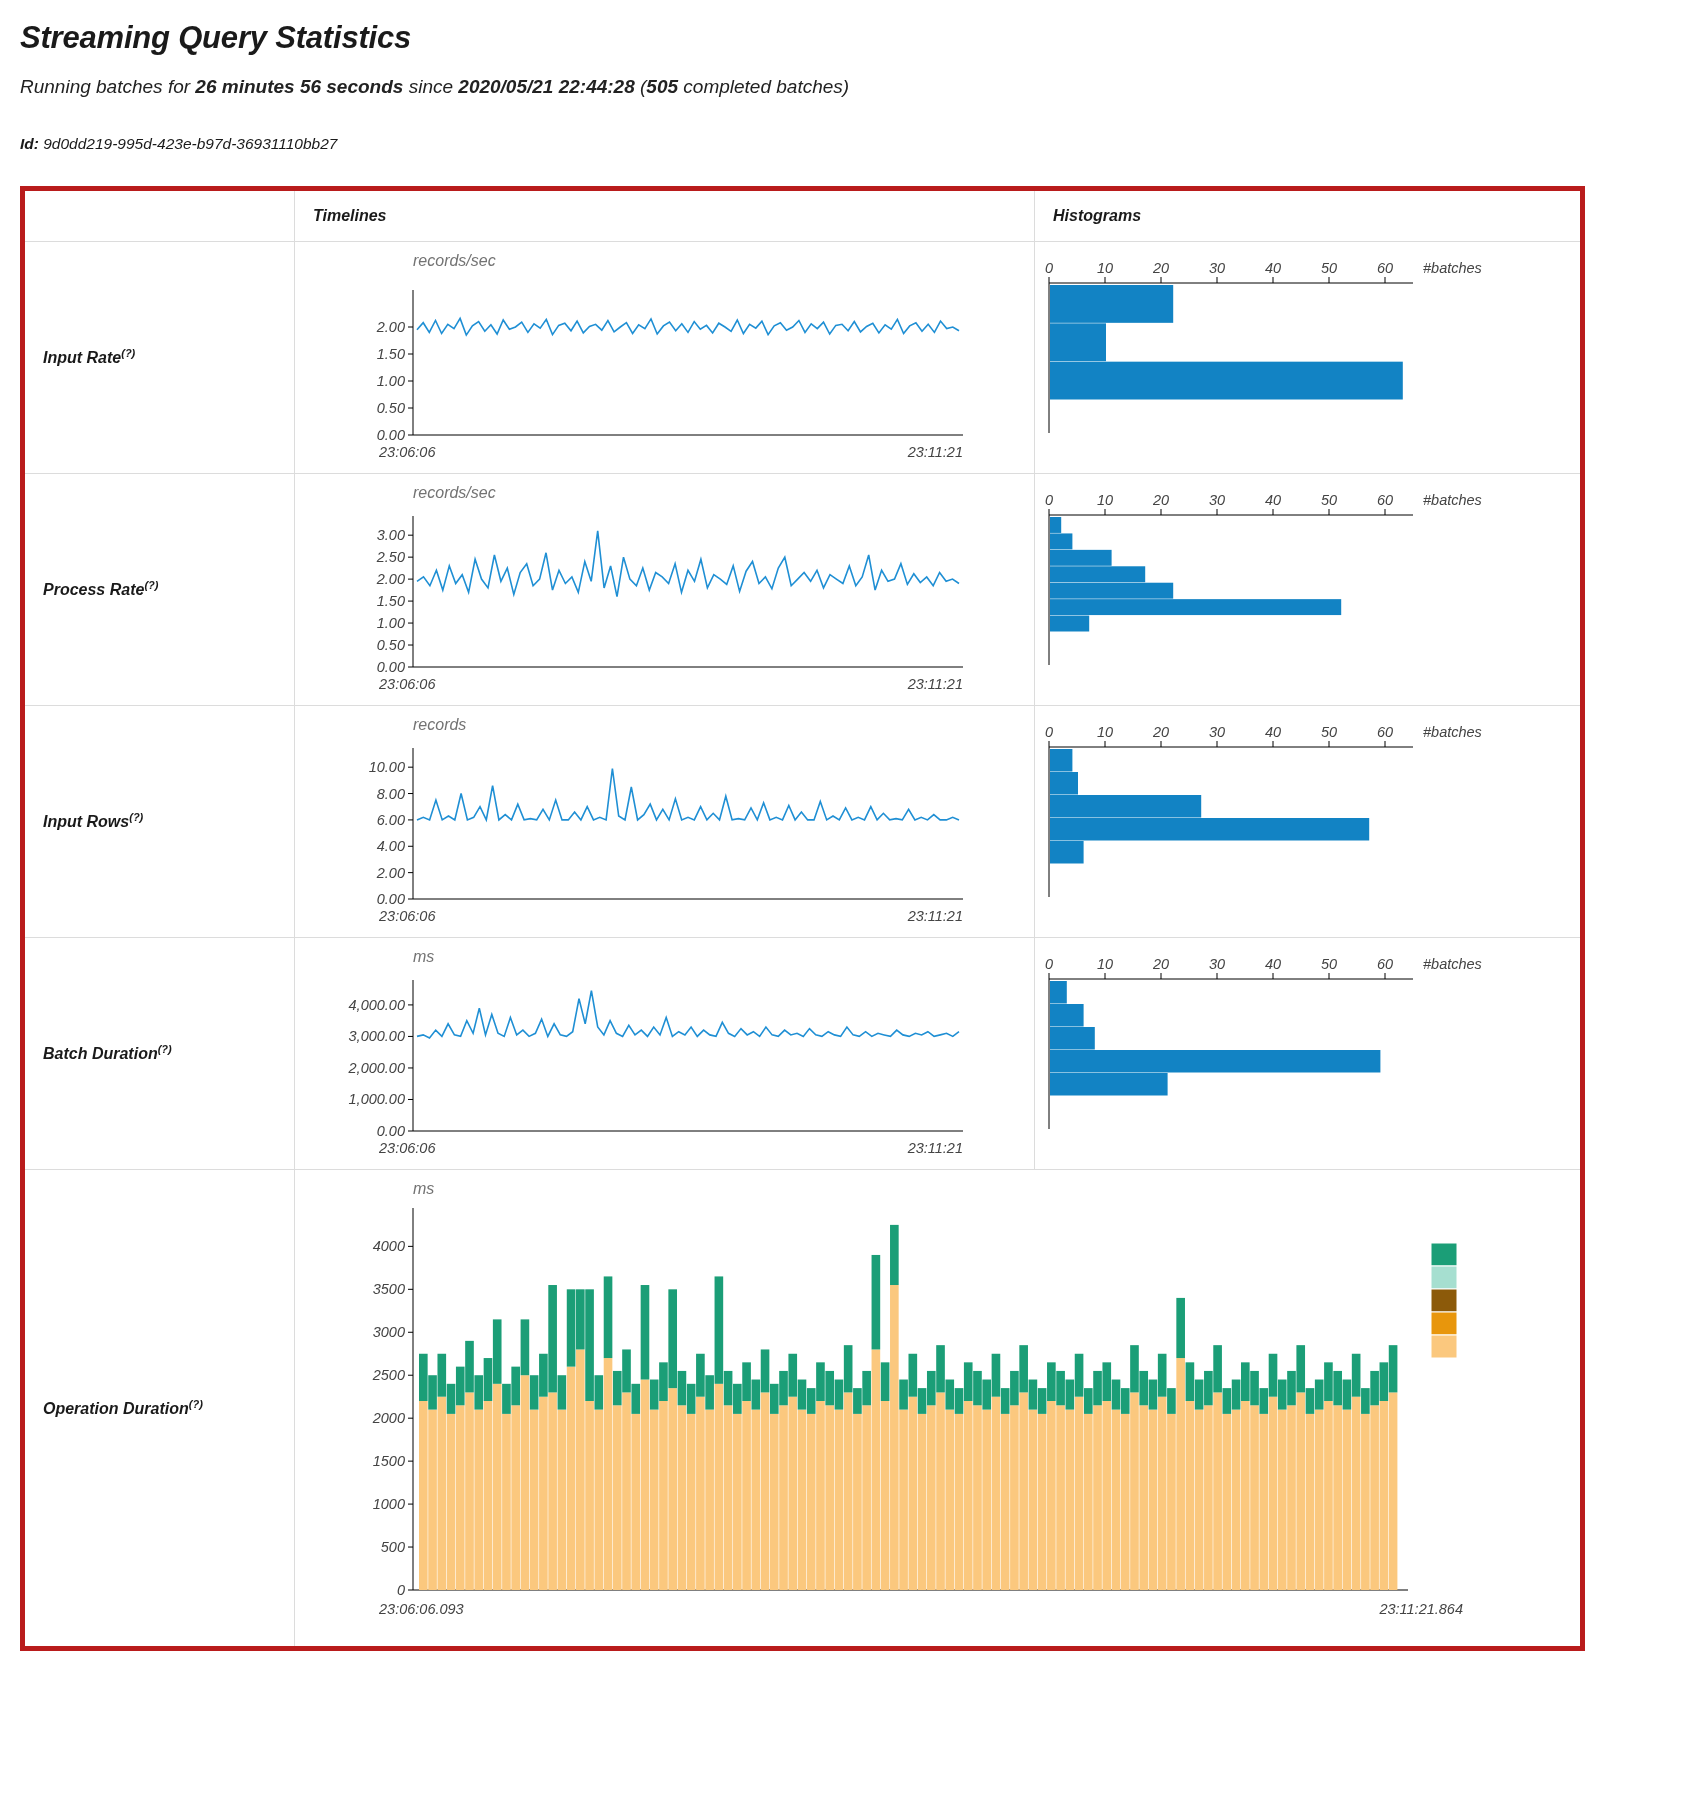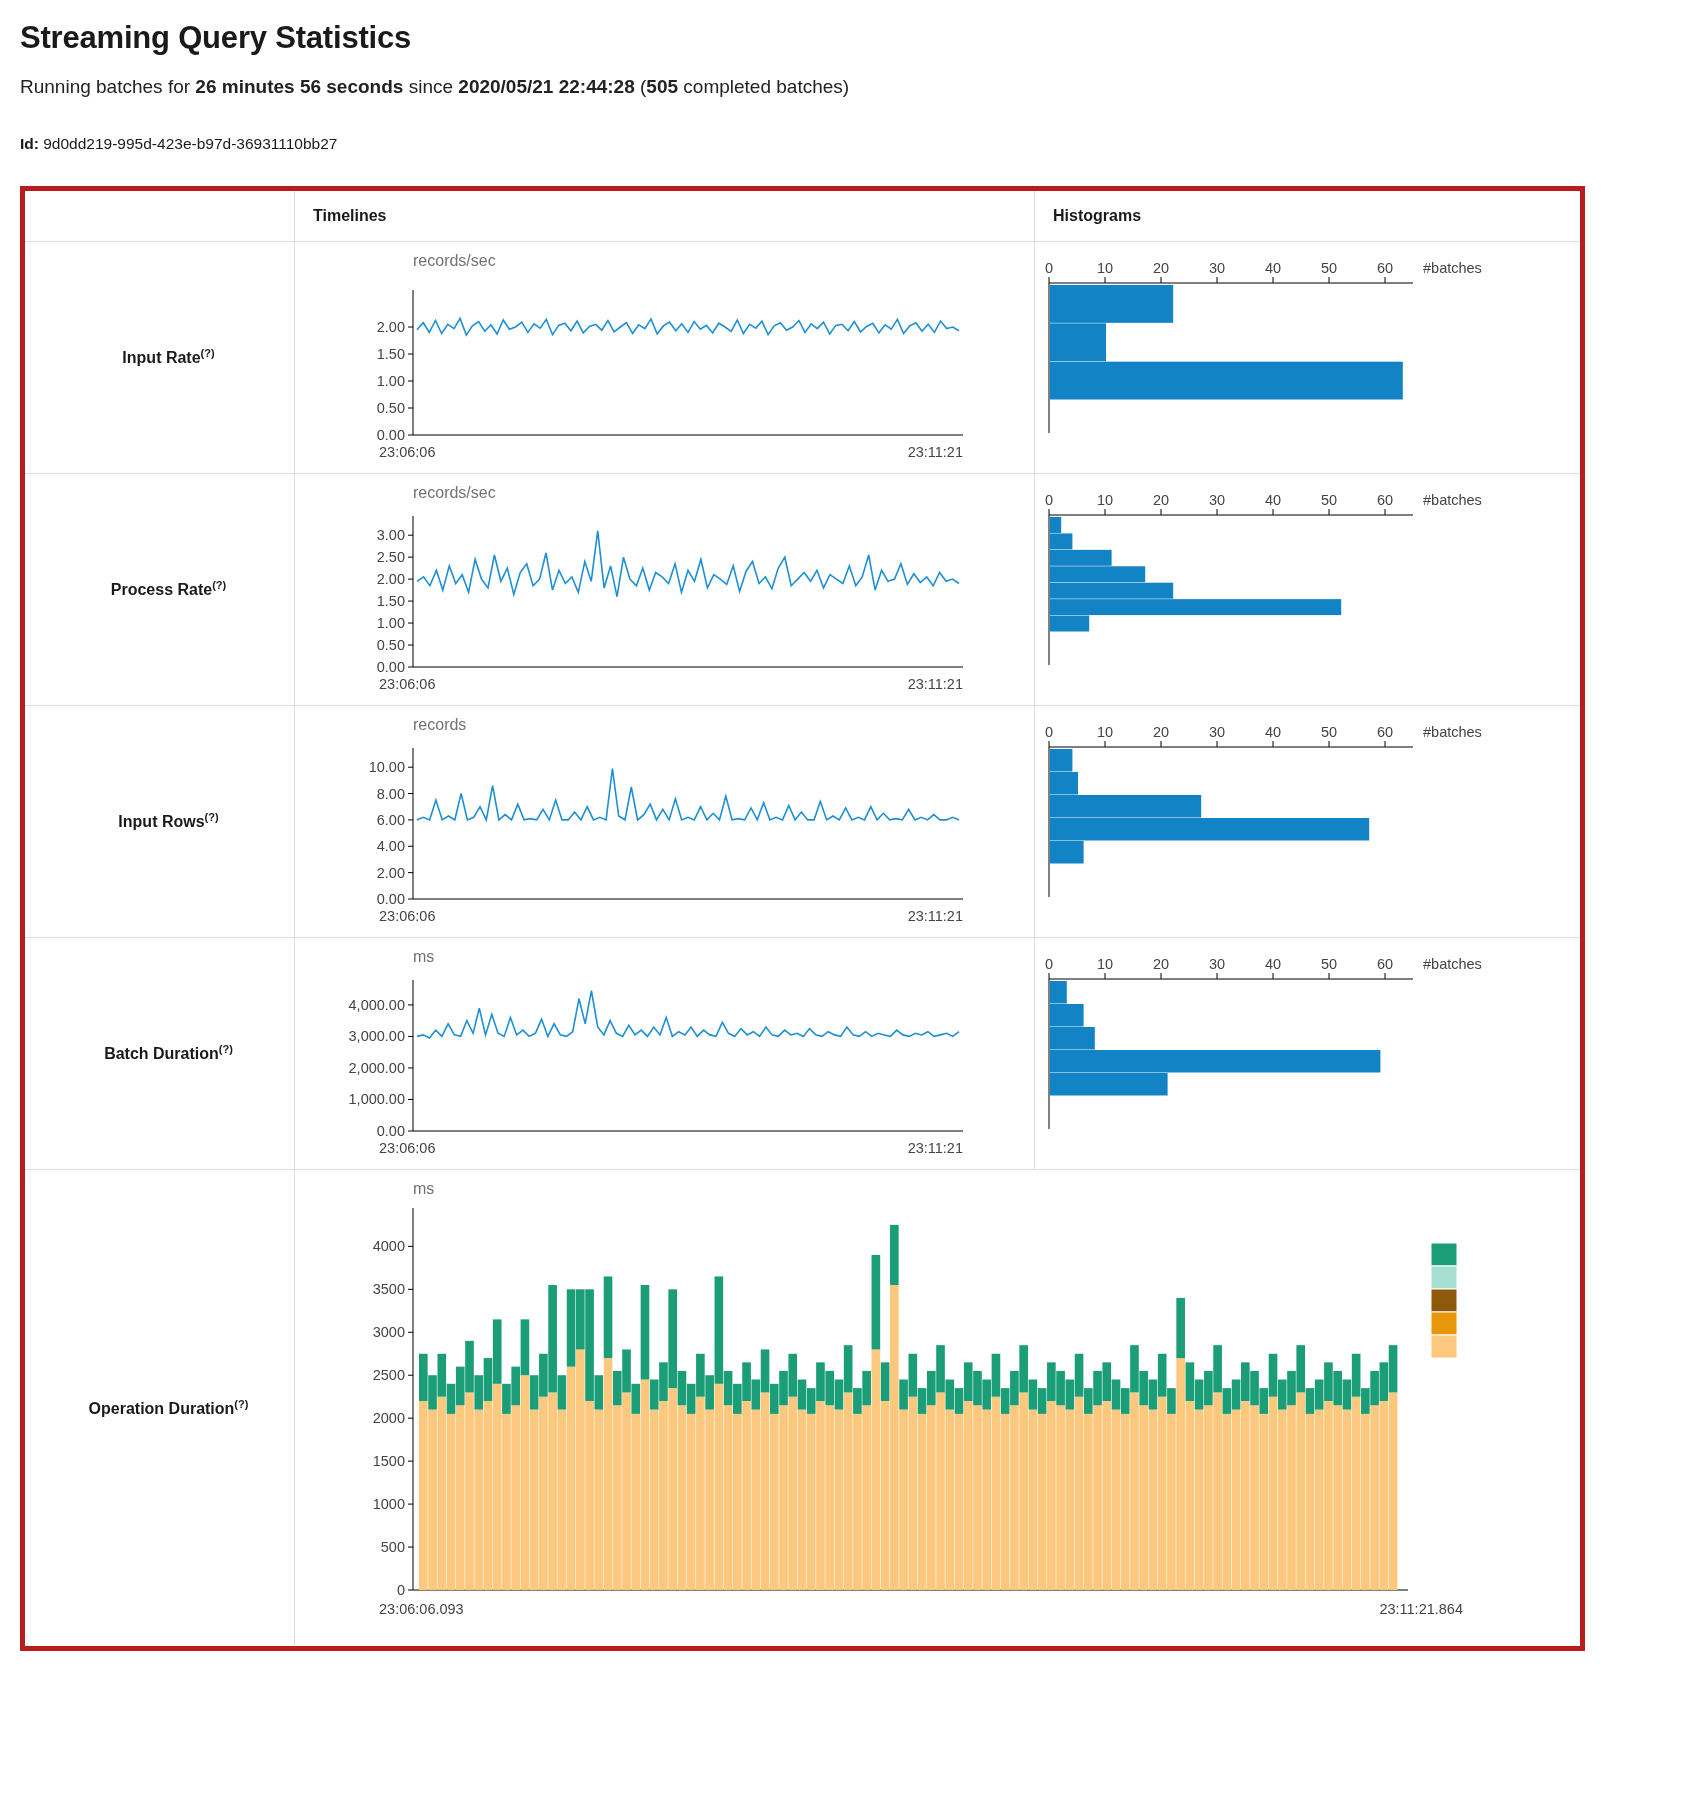--- a/index.html
+++ b/index.html
@@ -3,21 +3,21 @@
 <meta charset="utf-8">
 <style>
   * { box-sizing: border-box; }
   html, body {
     margin: 0; padding: 0;
     background: #ffffff;
     font-family: "Liberation Sans", sans-serif;
     color: #1a1a1a;
   }
   body { width: 1693px; }
-  .page { padding: 14px 20px 30px 20px; }
+  .page { padding: 14px 20px 30px 20px; font-style: italic; }
 
   h1.title {
     font-size: 31px;
     font-weight: bold;
     margin: 6px 0 20px 0;
     letter-spacing: -0.2px;
   }
   .subtitle {
     font-size: 19px;
     margin-bottom: 34px;
@@ -46,21 +46,20 @@
   .hdr-cell {
     font-size: 16px;
     font-weight: bold;
     padding: 16px 0 16px 18px;
     text-align: left;
   }
   .row-label {
     font-size: 16px;
     font-weight: bold;
     padding-left: 18px;
-    text-align: center;
   }
   .row-label .q {
     font-size: 11px;
     vertical-align: super;
     color: #1a1a1a;
     font-weight: bold;
   }
   .cell-pad { padding: 10px 8px 8px 8px; }
 
   .unit-label {

